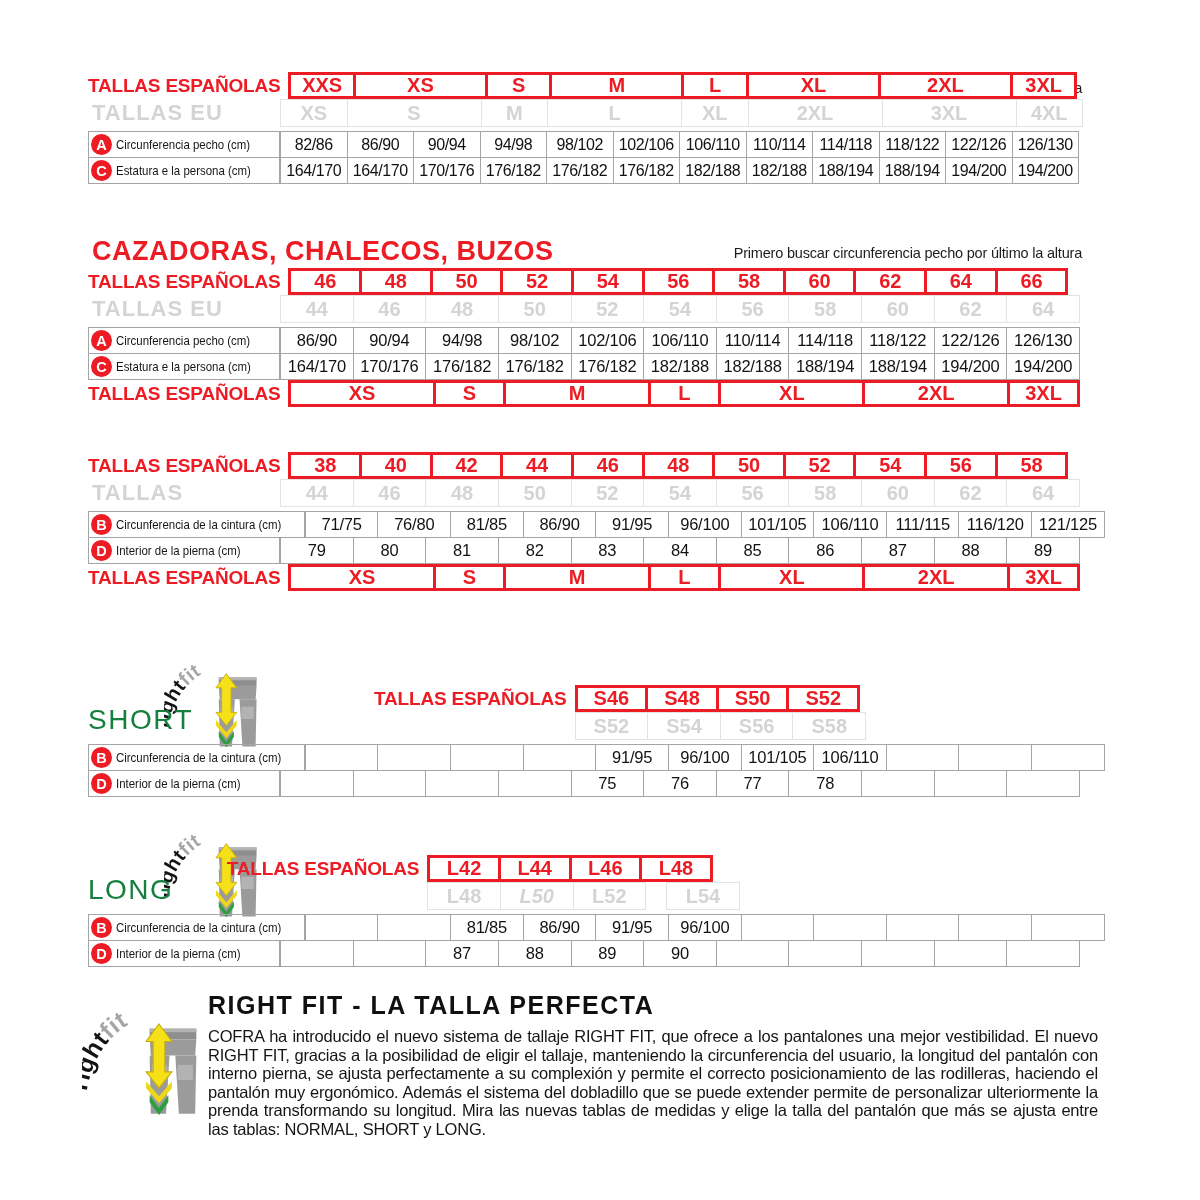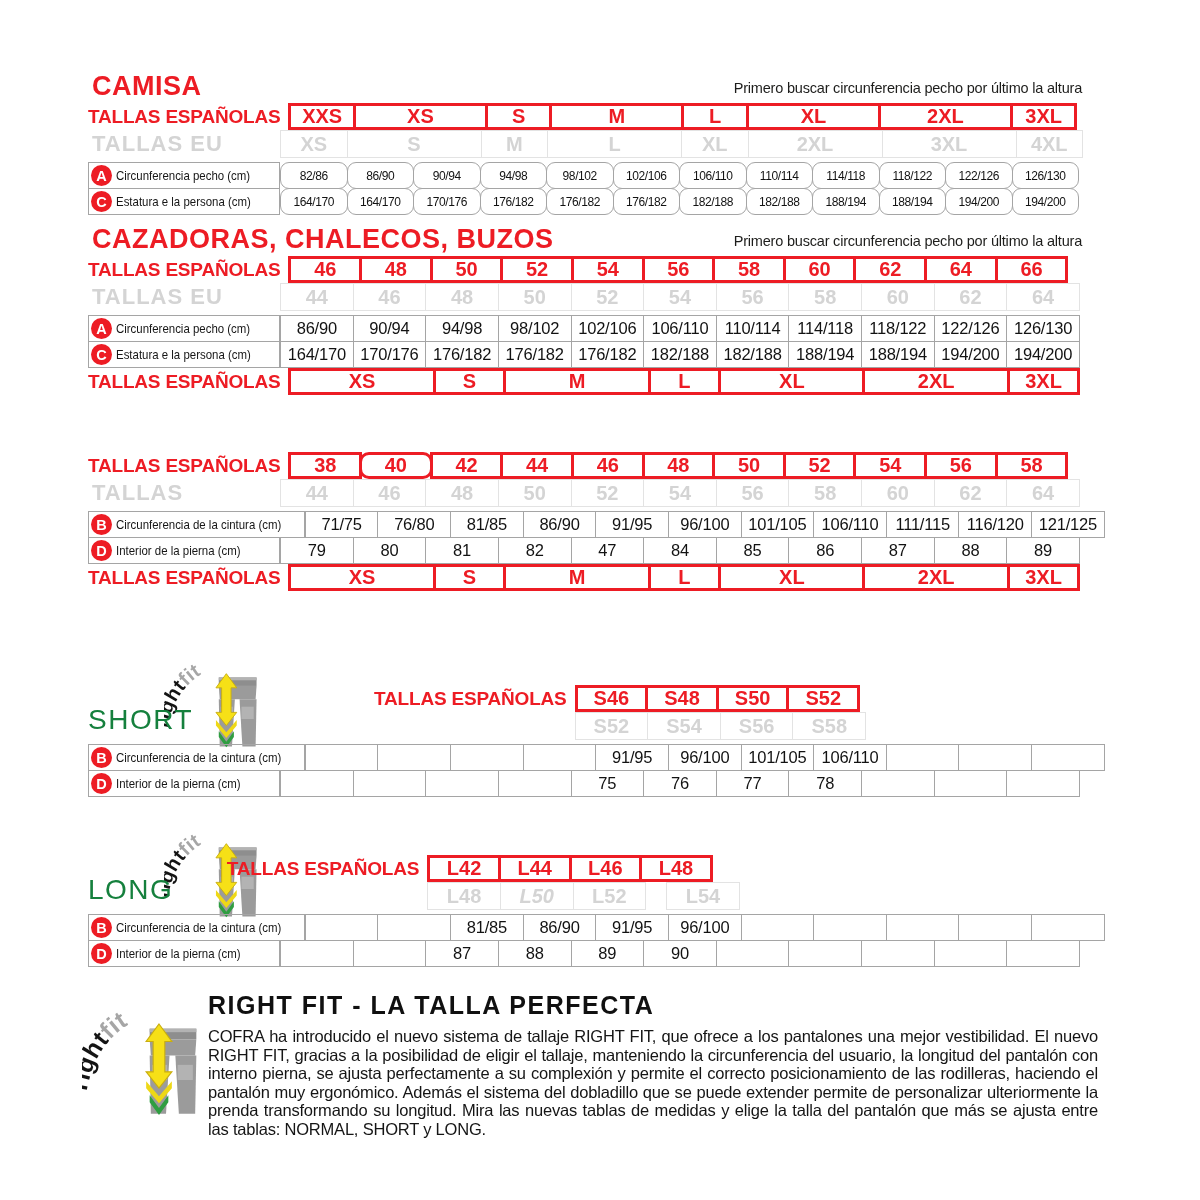--- a/index.html
+++ b/index.html
@@ -2,59 +2,58 @@
 <html style="--red: #ed1c24; --ltgray: #d4d4d4; --border: #a5a5a5;"><head>
 <meta charset="utf-8">
 <style>
   :root{
     --red:#ed1c24; --ltgray:#d4d4d4; --border:#a5a5a5; --eub:#e3e3e3; --ink:#161616;
   }
   html,body{margin:0;padding:0;background:#fff;}
   #canvas{position:relative;width:1200px;height:1200px;background:#fff;overflow:hidden;
           font-family:"Liberation Sans",sans-serif;color:var(--ink);}
   .section{position:absolute;left:88px;width:1004px;}
-  #sec-camisa{top:72px;}  #sec-cazadoras{top:225px;}  #sec-pantalones{top:452px;}
+  #sec-camisa{top:72px;}  #sec-cazadoras{top:237px;}  #sec-pantalones{top:452px;}
   #sec-short{top:658px;height:150px;} #sec-long{top:828px;height:150px;} #sec-rightfit{top:983px;height:210px;}
   .sec-title{color:var(--red);font-weight:bold;font-size:27px;line-height:28px;margin:0 0 3px 4px;letter-spacing:.5px;white-space:nowrap;}
   .note{position:absolute;right:10px;top:8px;font-size:14.5px;letter-spacing:-0.2px;color:#1d1d1b;white-space:nowrap;}
   .trow{display:flex;position:relative;}
   .lblcol{flex:0 0 192px;box-sizing:border-box;display:flex;align-items:center;}
   .es-lbl{justify-content:flex-end;padding-right:8px;color:var(--red);font-weight:bold;font-size:19px;letter-spacing:-0.2px;white-space:nowrap;}
   .eu-lbl{padding-left:4px;color:var(--ltgray);font-weight:bold;font-size:22px;letter-spacing:1px;white-space:nowrap;}
   .size-cell{box-sizing:border-box;border:3px solid var(--red);color:var(--red);font-weight:bold;font-size:20px;
              display:flex;align-items:center;justify-content:center;height:27px;background:#fff;}
   .size-cell+.size-cell{margin-left:-3px;}
   .eu-cell{box-sizing:border-box;border:1px solid var(--eub);color:var(--ltgray);font-weight:bold;font-size:20px;
            display:flex;align-items:center;justify-content:center;height:28px;}
   .eu-cell+.eu-cell{margin-left:-1px;}
   .data-block{margin-top:4px;}
   .data-block .trow+.trow{margin-top:-1px;}
   .data-cell{box-sizing:border-box;border:1px solid var(--border);font-size:16.5px;letter-spacing:-0.2px;color:#121212;
              display:flex;align-items:center;justify-content:center;height:27px;background:#fff;}
   .data-cell+.data-cell{margin-left:-1px;}
-  .narrow .data-cell{font-size:12px;letter-spacing:-0.4px;border-radius:9px;}
+  .narrow .data-cell{font-size:16px;letter-spacing:-0.4px;}
   .data-lbl{border:1px solid var(--border);}
   .badge{flex:0 0 21px;width:21px;height:21px;border-radius:50%;background:var(--red);color:#fff;font-weight:bold;
          font-size:14.5px;display:flex;align-items:center;justify-content:center;margin:0 4px 0 2px;}
   .lbltxt{font-size:13px;white-space:nowrap;transform:scaleX(0.88);transform-origin:0 50%;}
   .big-label{position:absolute;left:0;font-size:28px;font-weight:normal;letter-spacing:1.5px;color:#15803d;}
   .sl-table{position:absolute;left:0;top:27px;width:1004px;}
   .sl-logo{position:absolute;left:76px;top:-4px;}
   .rf-logo{position:absolute;left:-6px;top:0;}
   .rf-heading{position:absolute;left:120px;top:8px;font-size:25px;font-weight:bold;letter-spacing:1.5px;color:#101010;white-space:nowrap;}
   .rf-par{position:absolute;left:120px;top:44px;width:890px;font-size:16.5px;line-height:18.6px;letter-spacing:-0.2px;
           text-align:justify;color:#151515;}
 </style>
 </head>
 <body>
 
 <div id="canvas">
 
   <div class="section" id="sec-camisa">
-    <h2 class="sec-title">CAMISA</h2>
     <div class="note">Primero buscar circunferencia pecho por último la altura</div>
     <div id="tbl-camisa" class="narrow">
         <div class="trow">
           <div class="lblcol es-lbl">TALLAS ESPAÑOLAS</div>
           <div class="size-cell" style="flex: 0 0 67.5px; width: 67.5px;">XXS</div>
           <div class="size-cell" style="flex: 0 0 135px; width: 135px;">XS</div>
           <div class="size-cell" style="flex: 0 0 67.5px; width: 67.5px;">S</div>
           <div class="size-cell" style="flex: 0 0 135px; width: 135px;">M</div>
           <div class="size-cell" style="flex: 0 0 67.5px; width: 67.5px;">L</div>
           <div class="size-cell" style="flex: 0 0 135px; width: 135px;">XL</div>
@@ -192,21 +191,21 @@
           <div class="size-cell" style="flex: 0 0 73.6364px; width: 73.6364px;">3XL</div>
         </div>
       </div>
   </div>
 
   <div class="section" id="sec-pantalones">
     <div id="tbl-pantalones">
         <div class="trow">
           <div class="lblcol es-lbl">TALLAS ESPAÑOLAS</div>
           <div class="size-cell" style="flex: 0 0 73.6364px; width: 73.6364px;">38</div>
-          <div class="size-cell" style="flex: 0 0 73.6364px; width: 73.6364px; border-radius: 10px;">40</div>
+          <div class="size-cell" style="flex: 0 0 73.6364px; width: 73.6364px;">40</div>
           <div class="size-cell" style="flex: 0 0 73.6364px; width: 73.6364px;">42</div>
           <div class="size-cell" style="flex: 0 0 73.6364px; width: 73.6364px;">44</div>
           <div class="size-cell" style="flex: 0 0 73.6364px; width: 73.6364px;">46</div>
           <div class="size-cell" style="flex: 0 0 73.6364px; width: 73.6364px;">48</div>
           <div class="size-cell" style="flex: 0 0 73.6364px; width: 73.6364px;">50</div>
           <div class="size-cell" style="flex: 0 0 73.6364px; width: 73.6364px;">52</div>
           <div class="size-cell" style="flex: 0 0 73.6364px; width: 73.6364px;">54</div>
           <div class="size-cell" style="flex: 0 0 73.6364px; width: 73.6364px;">56</div>
           <div class="size-cell" style="flex: 0 0 73.6364px; width: 73.6364px;">58</div>
         </div>
@@ -244,21 +243,21 @@
           </div>
           <div class="trow">
             <div class="lblcol data-lbl">
               <span class="badge">D</span>
               <span class="lbltxt">Interior de la pierna (cm)</span>
             </div>
             <div class="data-cell" style="flex: 0 0 73.6364px; width: 73.6364px;">79</div>
             <div class="data-cell" style="flex: 0 0 73.6364px; width: 73.6364px;">80</div>
             <div class="data-cell" style="flex: 0 0 73.6364px; width: 73.6364px;">81</div>
             <div class="data-cell" style="flex: 0 0 73.6364px; width: 73.6364px;">82</div>
-            <div class="data-cell" style="flex: 0 0 73.6364px; width: 73.6364px;">47</div>
+            <div class="data-cell" style="flex: 0 0 73.6364px; width: 73.6364px;">83</div>
             <div class="data-cell" style="flex: 0 0 73.6364px; width: 73.6364px;">84</div>
             <div class="data-cell" style="flex: 0 0 73.6364px; width: 73.6364px;">85</div>
             <div class="data-cell" style="flex: 0 0 73.6364px; width: 73.6364px;">86</div>
             <div class="data-cell" style="flex: 0 0 73.6364px; width: 73.6364px;">87</div>
             <div class="data-cell" style="flex: 0 0 73.6364px; width: 73.6364px;">88</div>
             <div class="data-cell" style="flex: 0 0 73.6364px; width: 73.6364px;">89</div>
           </div>
         </div>
         <div class="trow">
           <div class="lblcol es-lbl">TALLAS ESPAÑOLAS</div>

